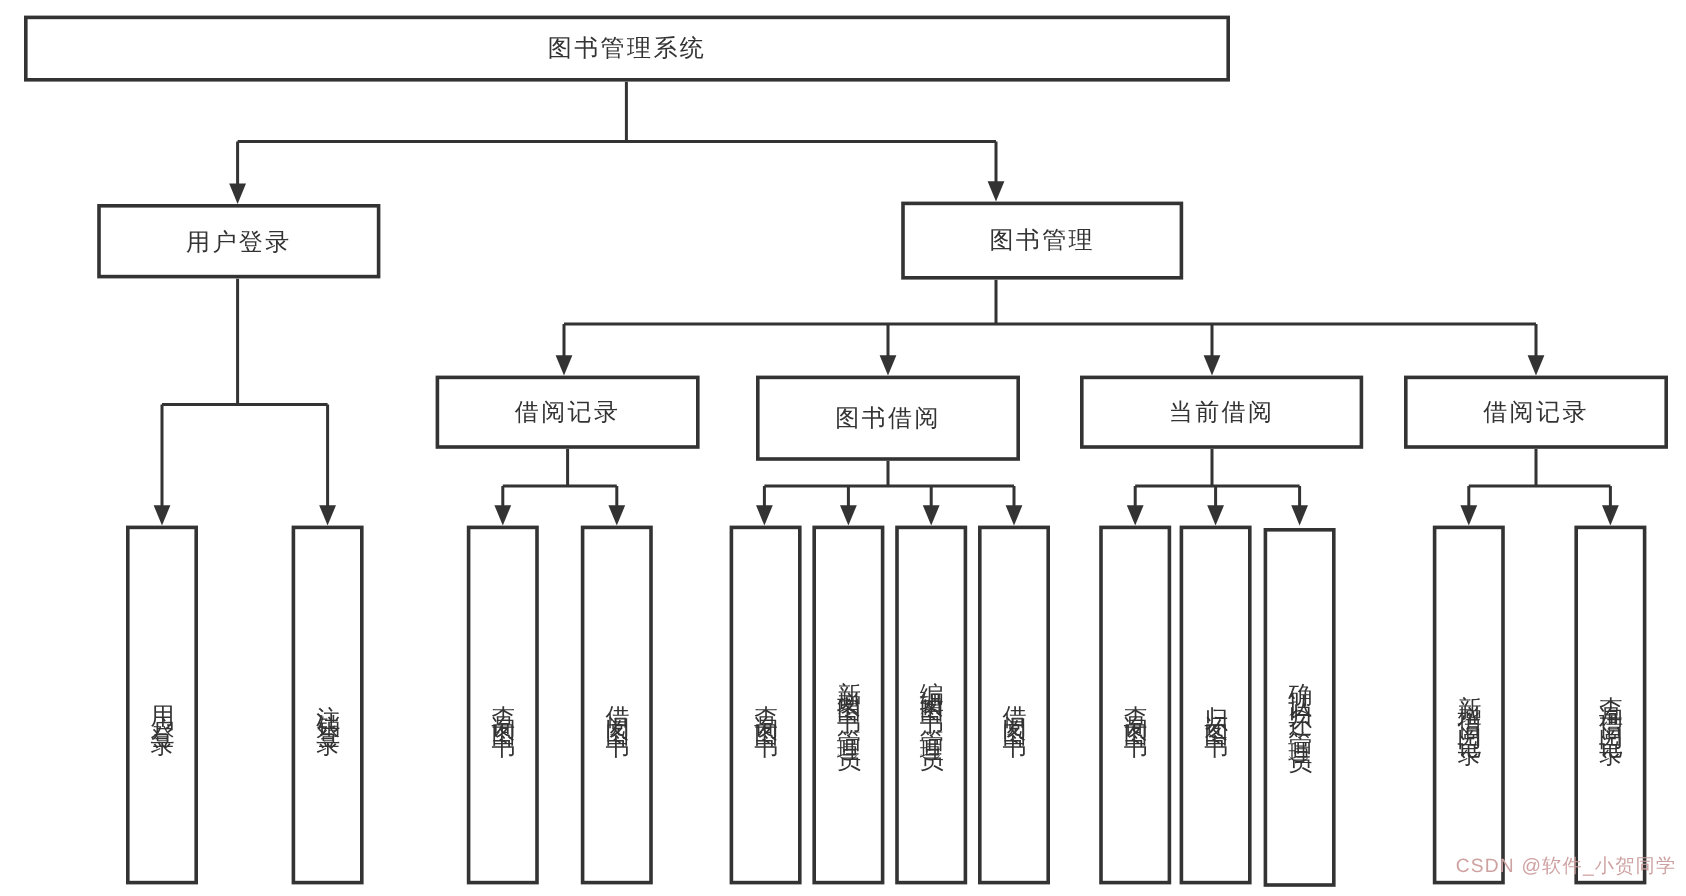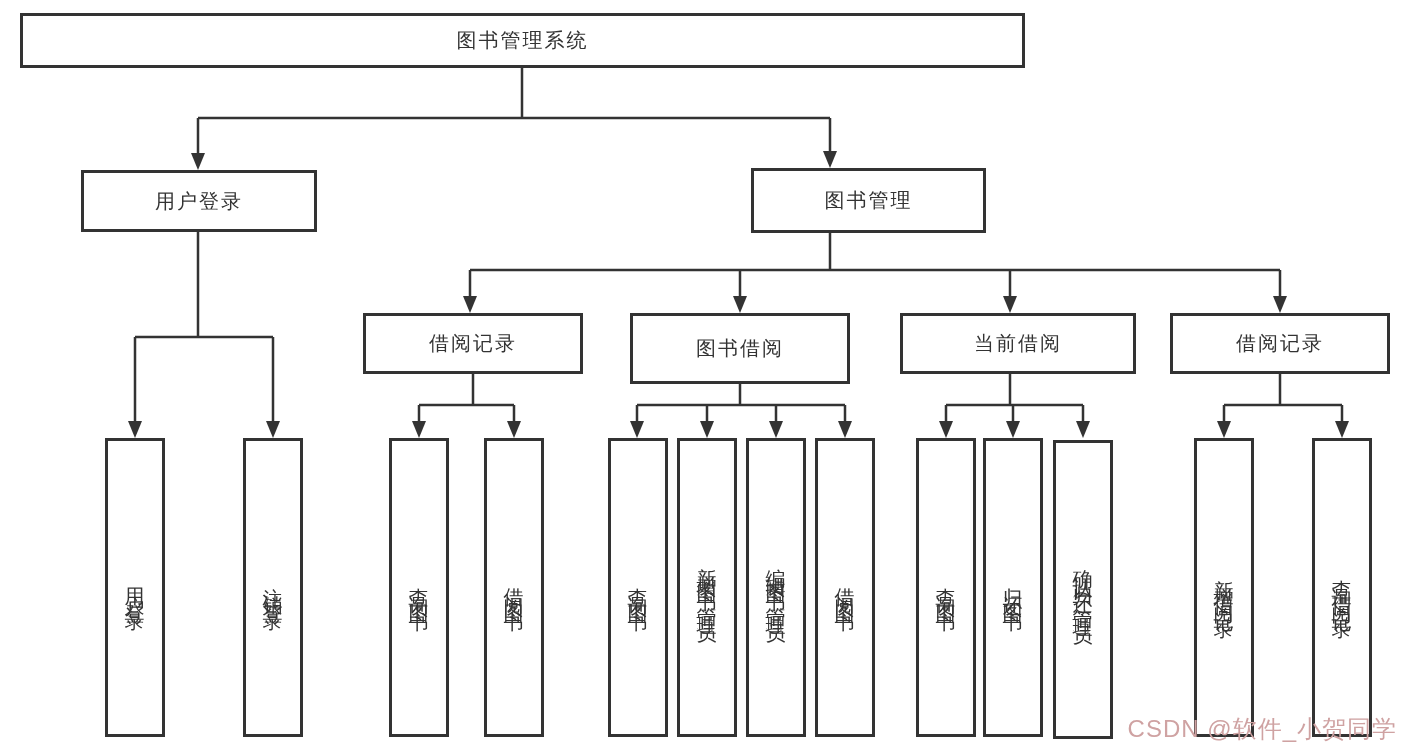--- a/index.html
+++ b/index.html
@@ -25,23 +25,23 @@
   .vtext{
     writing-mode:vertical-rl;
     text-orientation:mixed;
     font-size:20px;
     letter-spacing:8px;
     line-height:1;
     color:#333333;
   }
   .watermark{
     position:absolute;
-    right:8px;bottom:2px;
+    right:8px;bottom:14px;
     z-index:3;
-    font-size:24px;
+    font-size:16px;
     letter-spacing:1px;
     color:#cfa2a2;
     white-space:nowrap;
   }
 </style>
 </head>
 <body>
 
 <div class="canvas">
 

